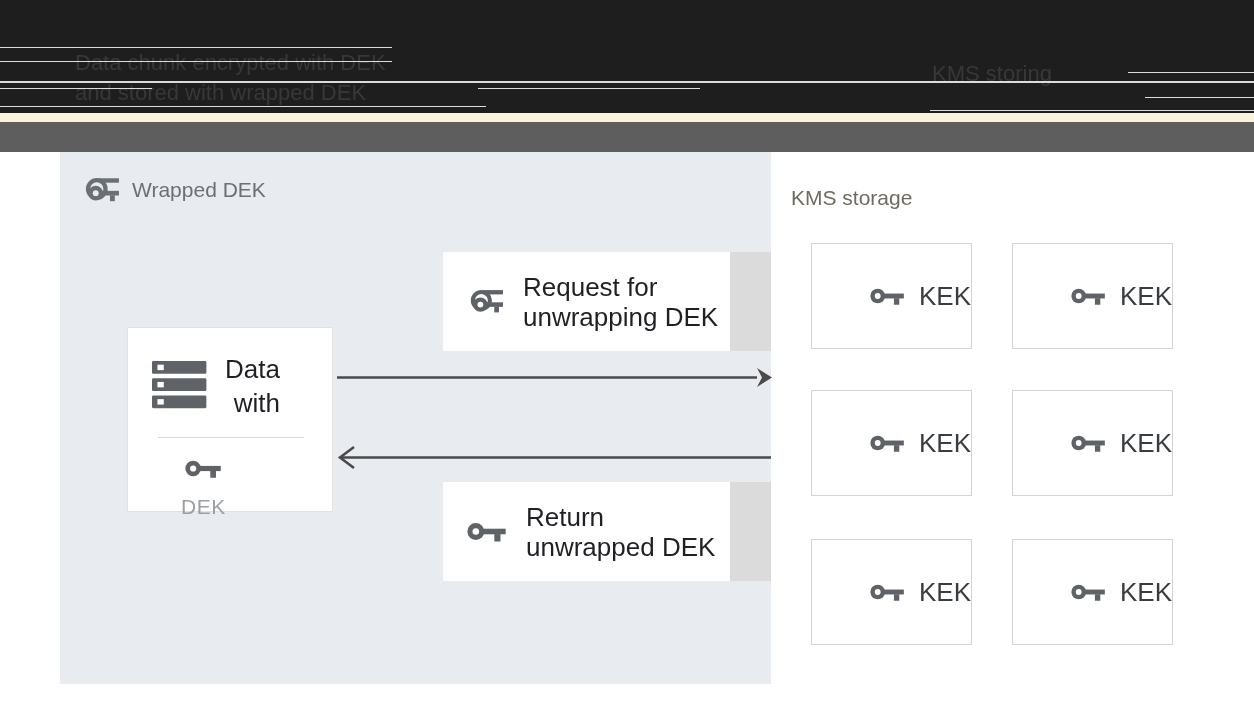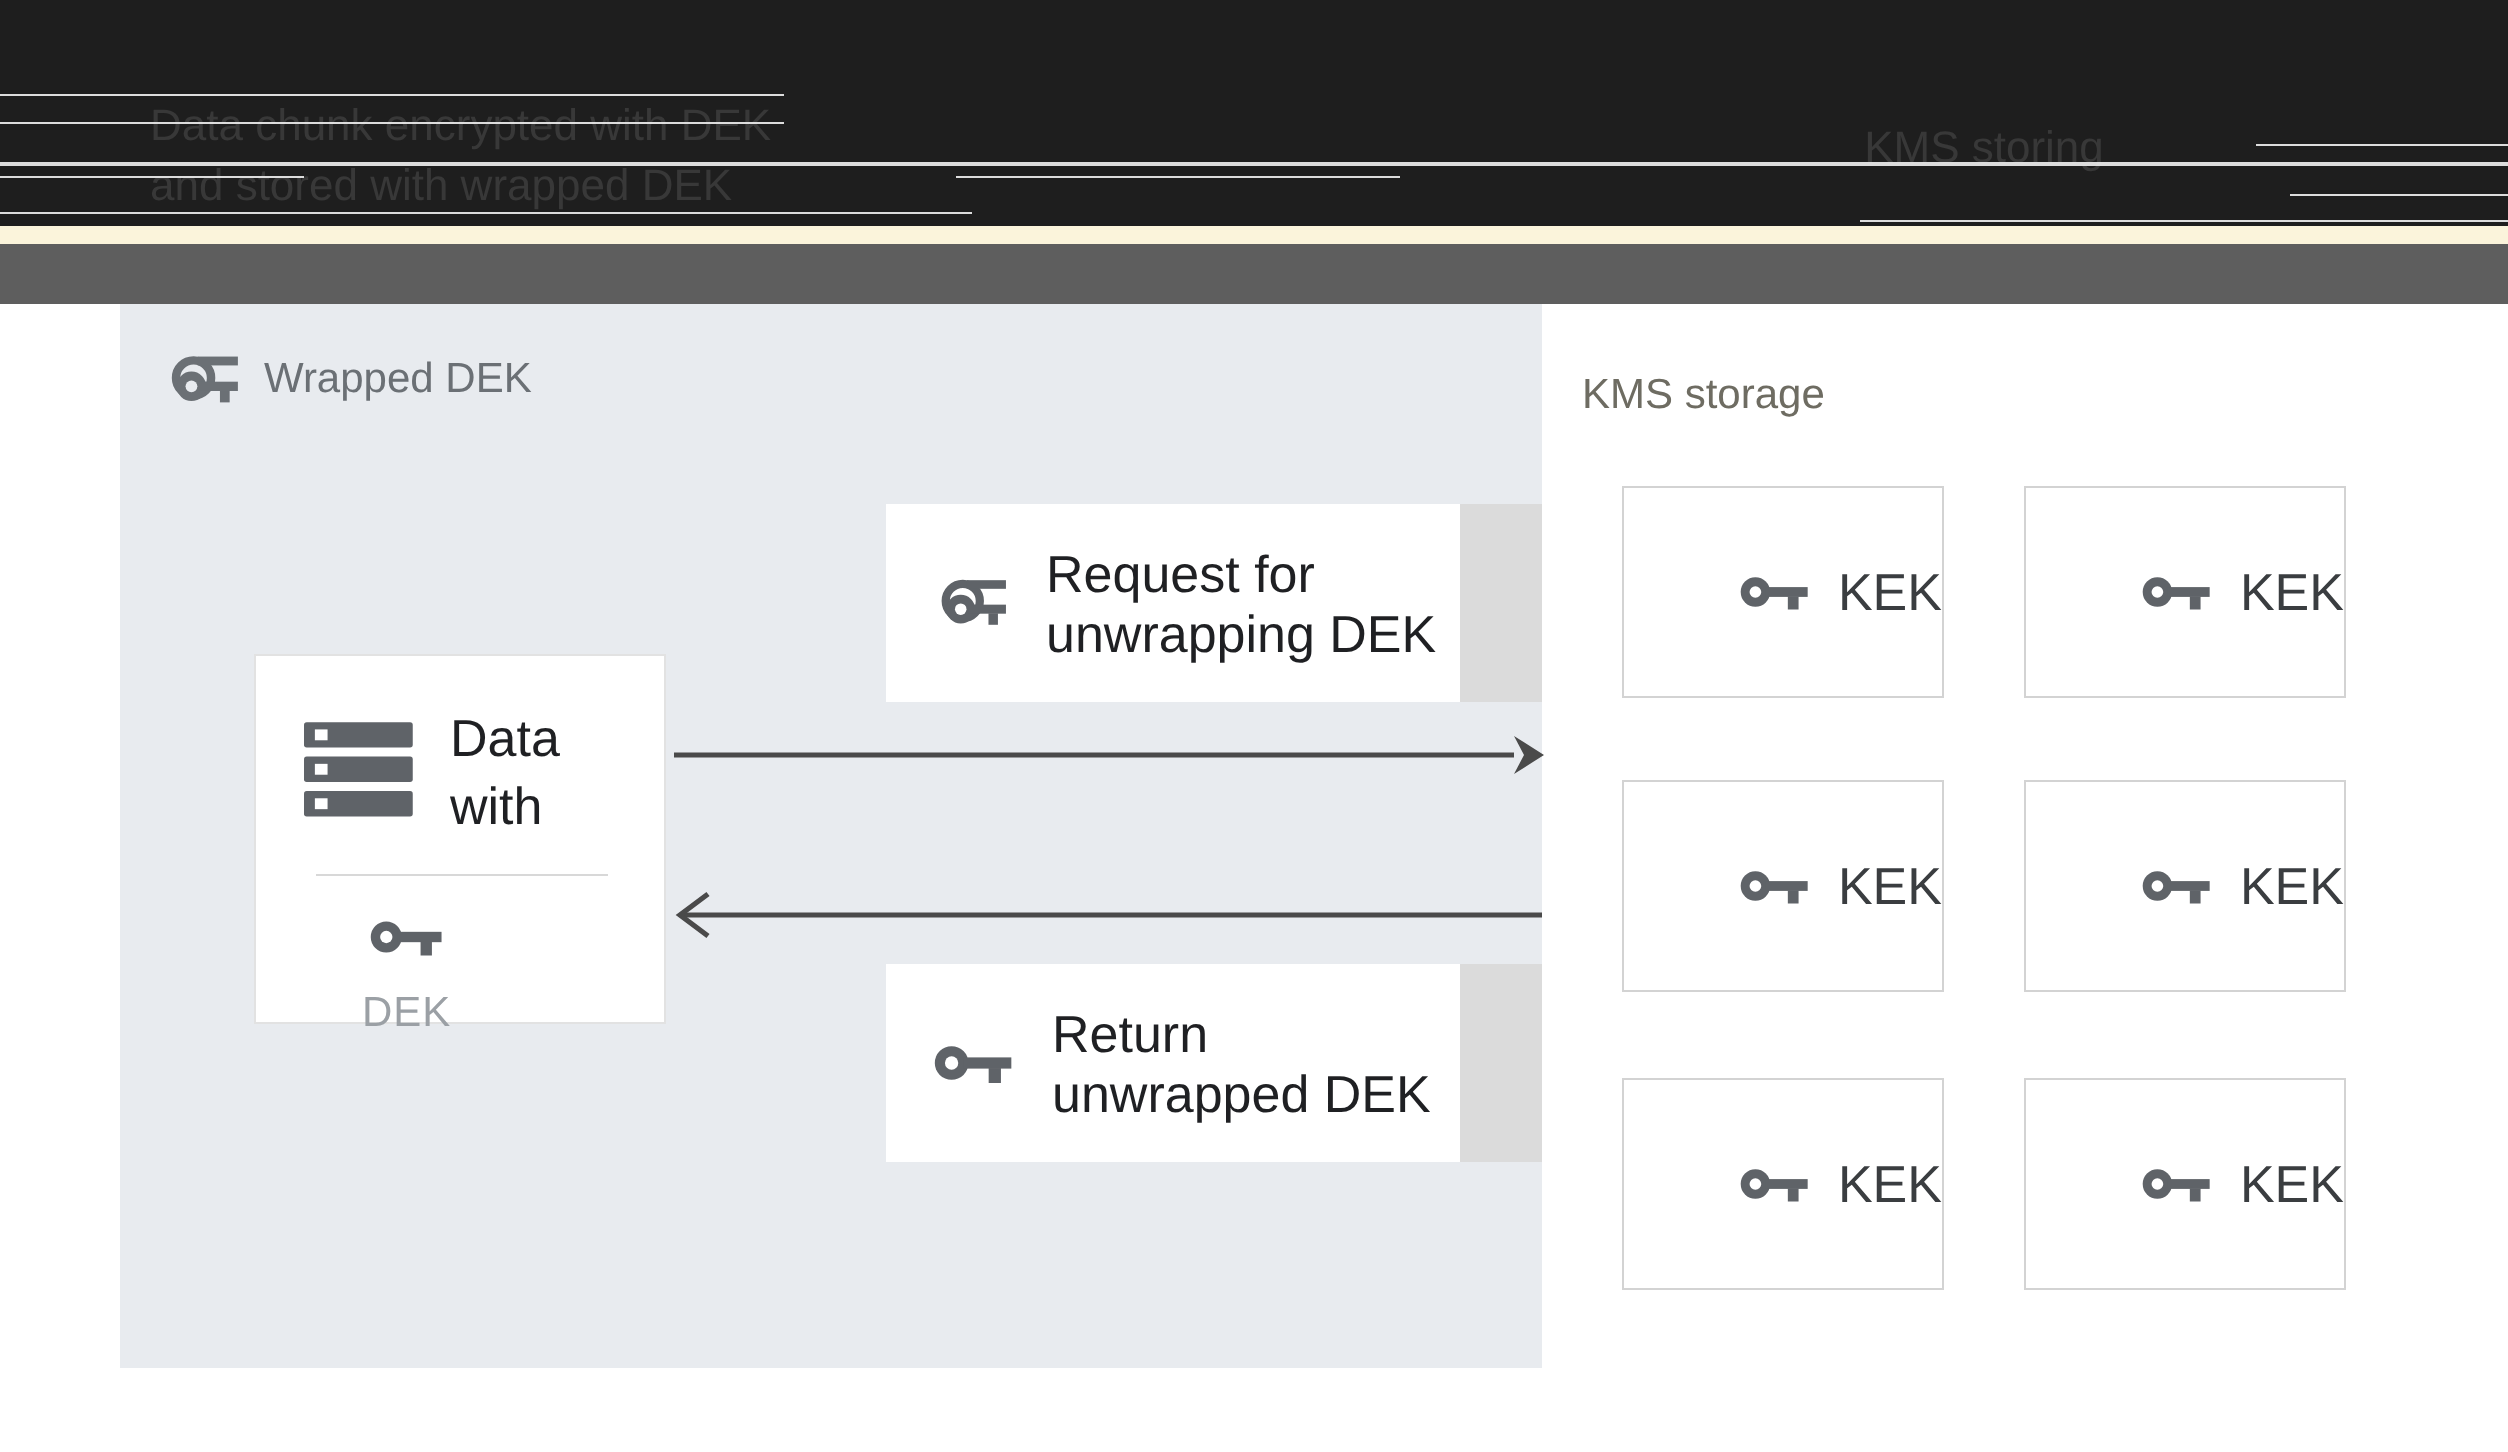--- a/index.html
+++ b/index.html
@@ -15,21 +15,21 @@
   .streak{position:absolute;height:1px;background:#EDEDED;opacity:.92;}
   .graybar{position:absolute;left:0;top:122px;width:1254px;height:30px;background:#5E5E5E;}
   
   .main{position:absolute;left:0;top:152px;width:1254px;height:574px;background:#ffffff;}
   .panel{position:absolute;left:60px;top:0;width:711px;height:532px;background:#E8EBEF;}
   .panel-label{position:absolute;left:22px;top:22px;display:flex;align-items:center;gap:12px;
     color:#6B7075;font-size:21px;}
   
   .chunk-box{position:absolute;left:67px;top:175px;width:206px;height:185px;background:#fff;
     border:1px solid #E2E2E2;box-sizing:border-box;}
-  .dc-row{position:absolute;left:24px;top:24px;display:flex;align-items:center;gap:15px;}
+  .dc-row{position:absolute;left:24px;top:24px;display:flex;align-items:center;gap:15px;text-align:right;}
   .dc-lines{font-size:26px;line-height:34px;color:#1F2023;}
   .dc-divider{position:absolute;left:30px;top:109px;width:146px;height:1px;background:#D8D8D8;}
   .dek-row{position:absolute;left:53px;top:130px;height:44px;display:flex;align-items:center;gap:16px;flex-direction:column;}
   .dek-label{font-size:21px;color:#9BA0A5;letter-spacing:.5px;}
   
   .msg-box{position:absolute;left:383px;width:287px;height:99px;background:#fff;
     display:flex;align-items:center;gap:19px;padding-left:24px;box-sizing:border-box;}
   .msg-box.request{top:100px;}
   .msg-box.return{top:330px;}
   .msg-text{font-size:26px;line-height:30px;color:#1F2023;}

